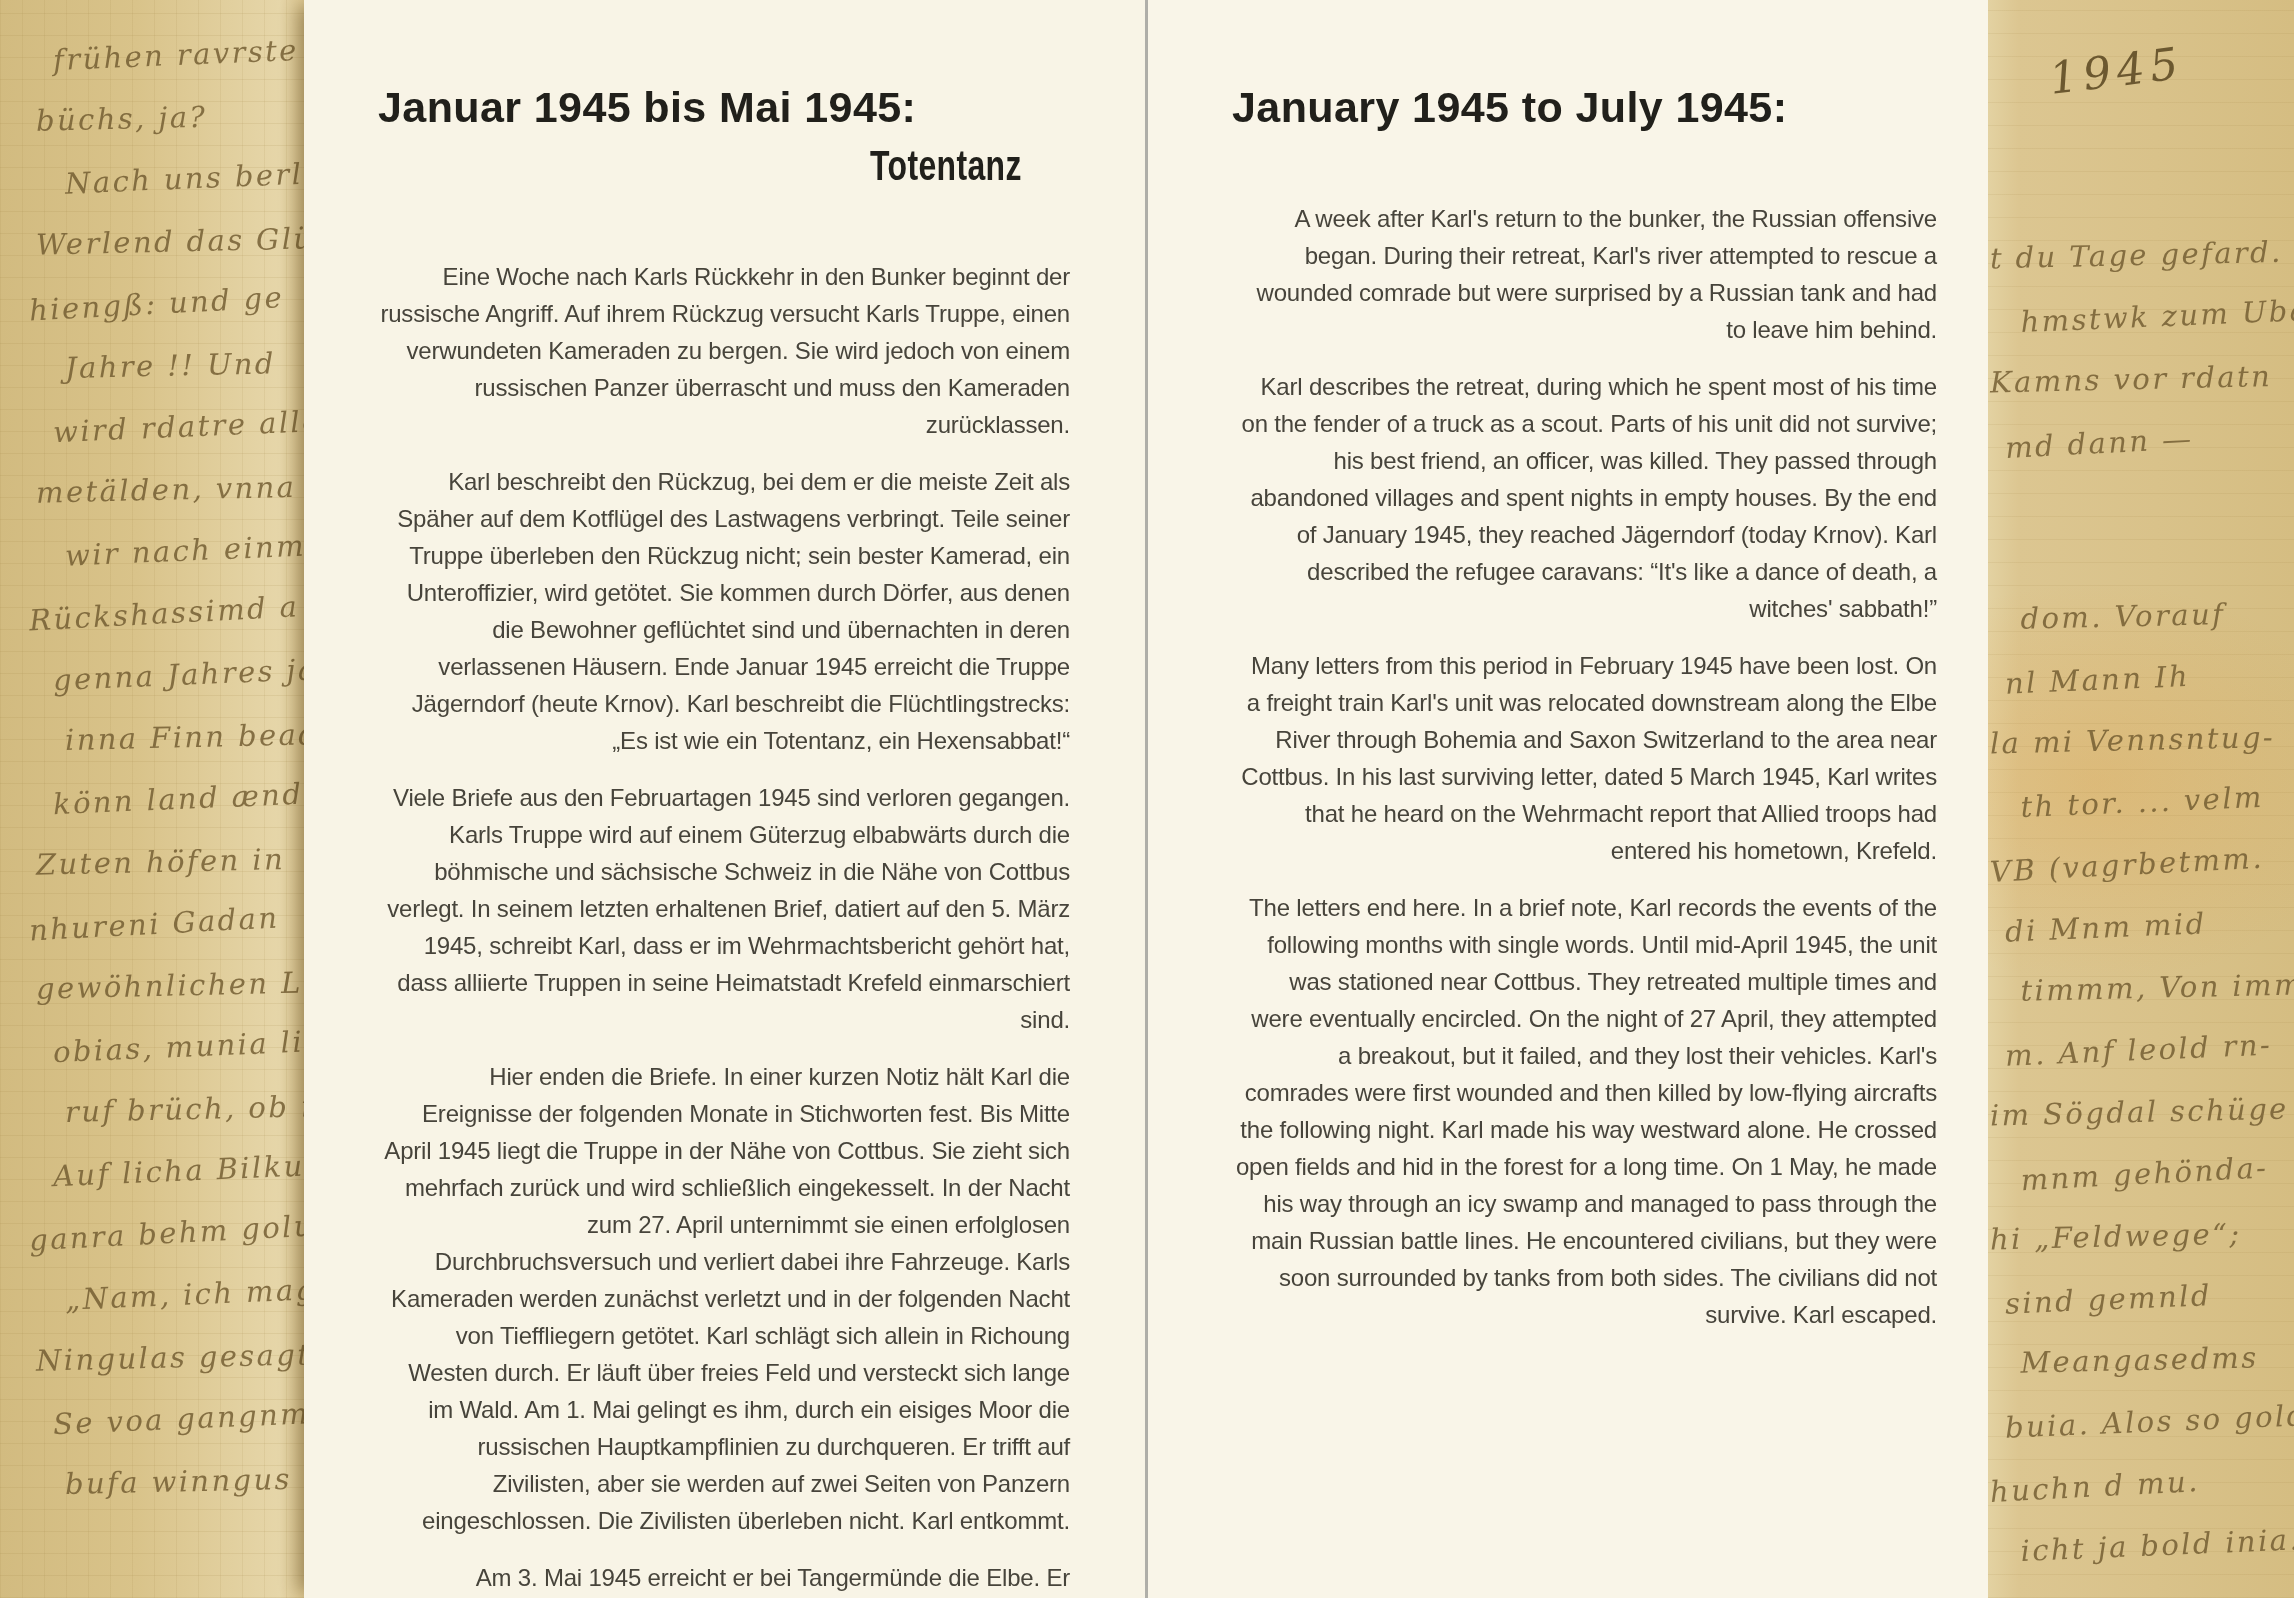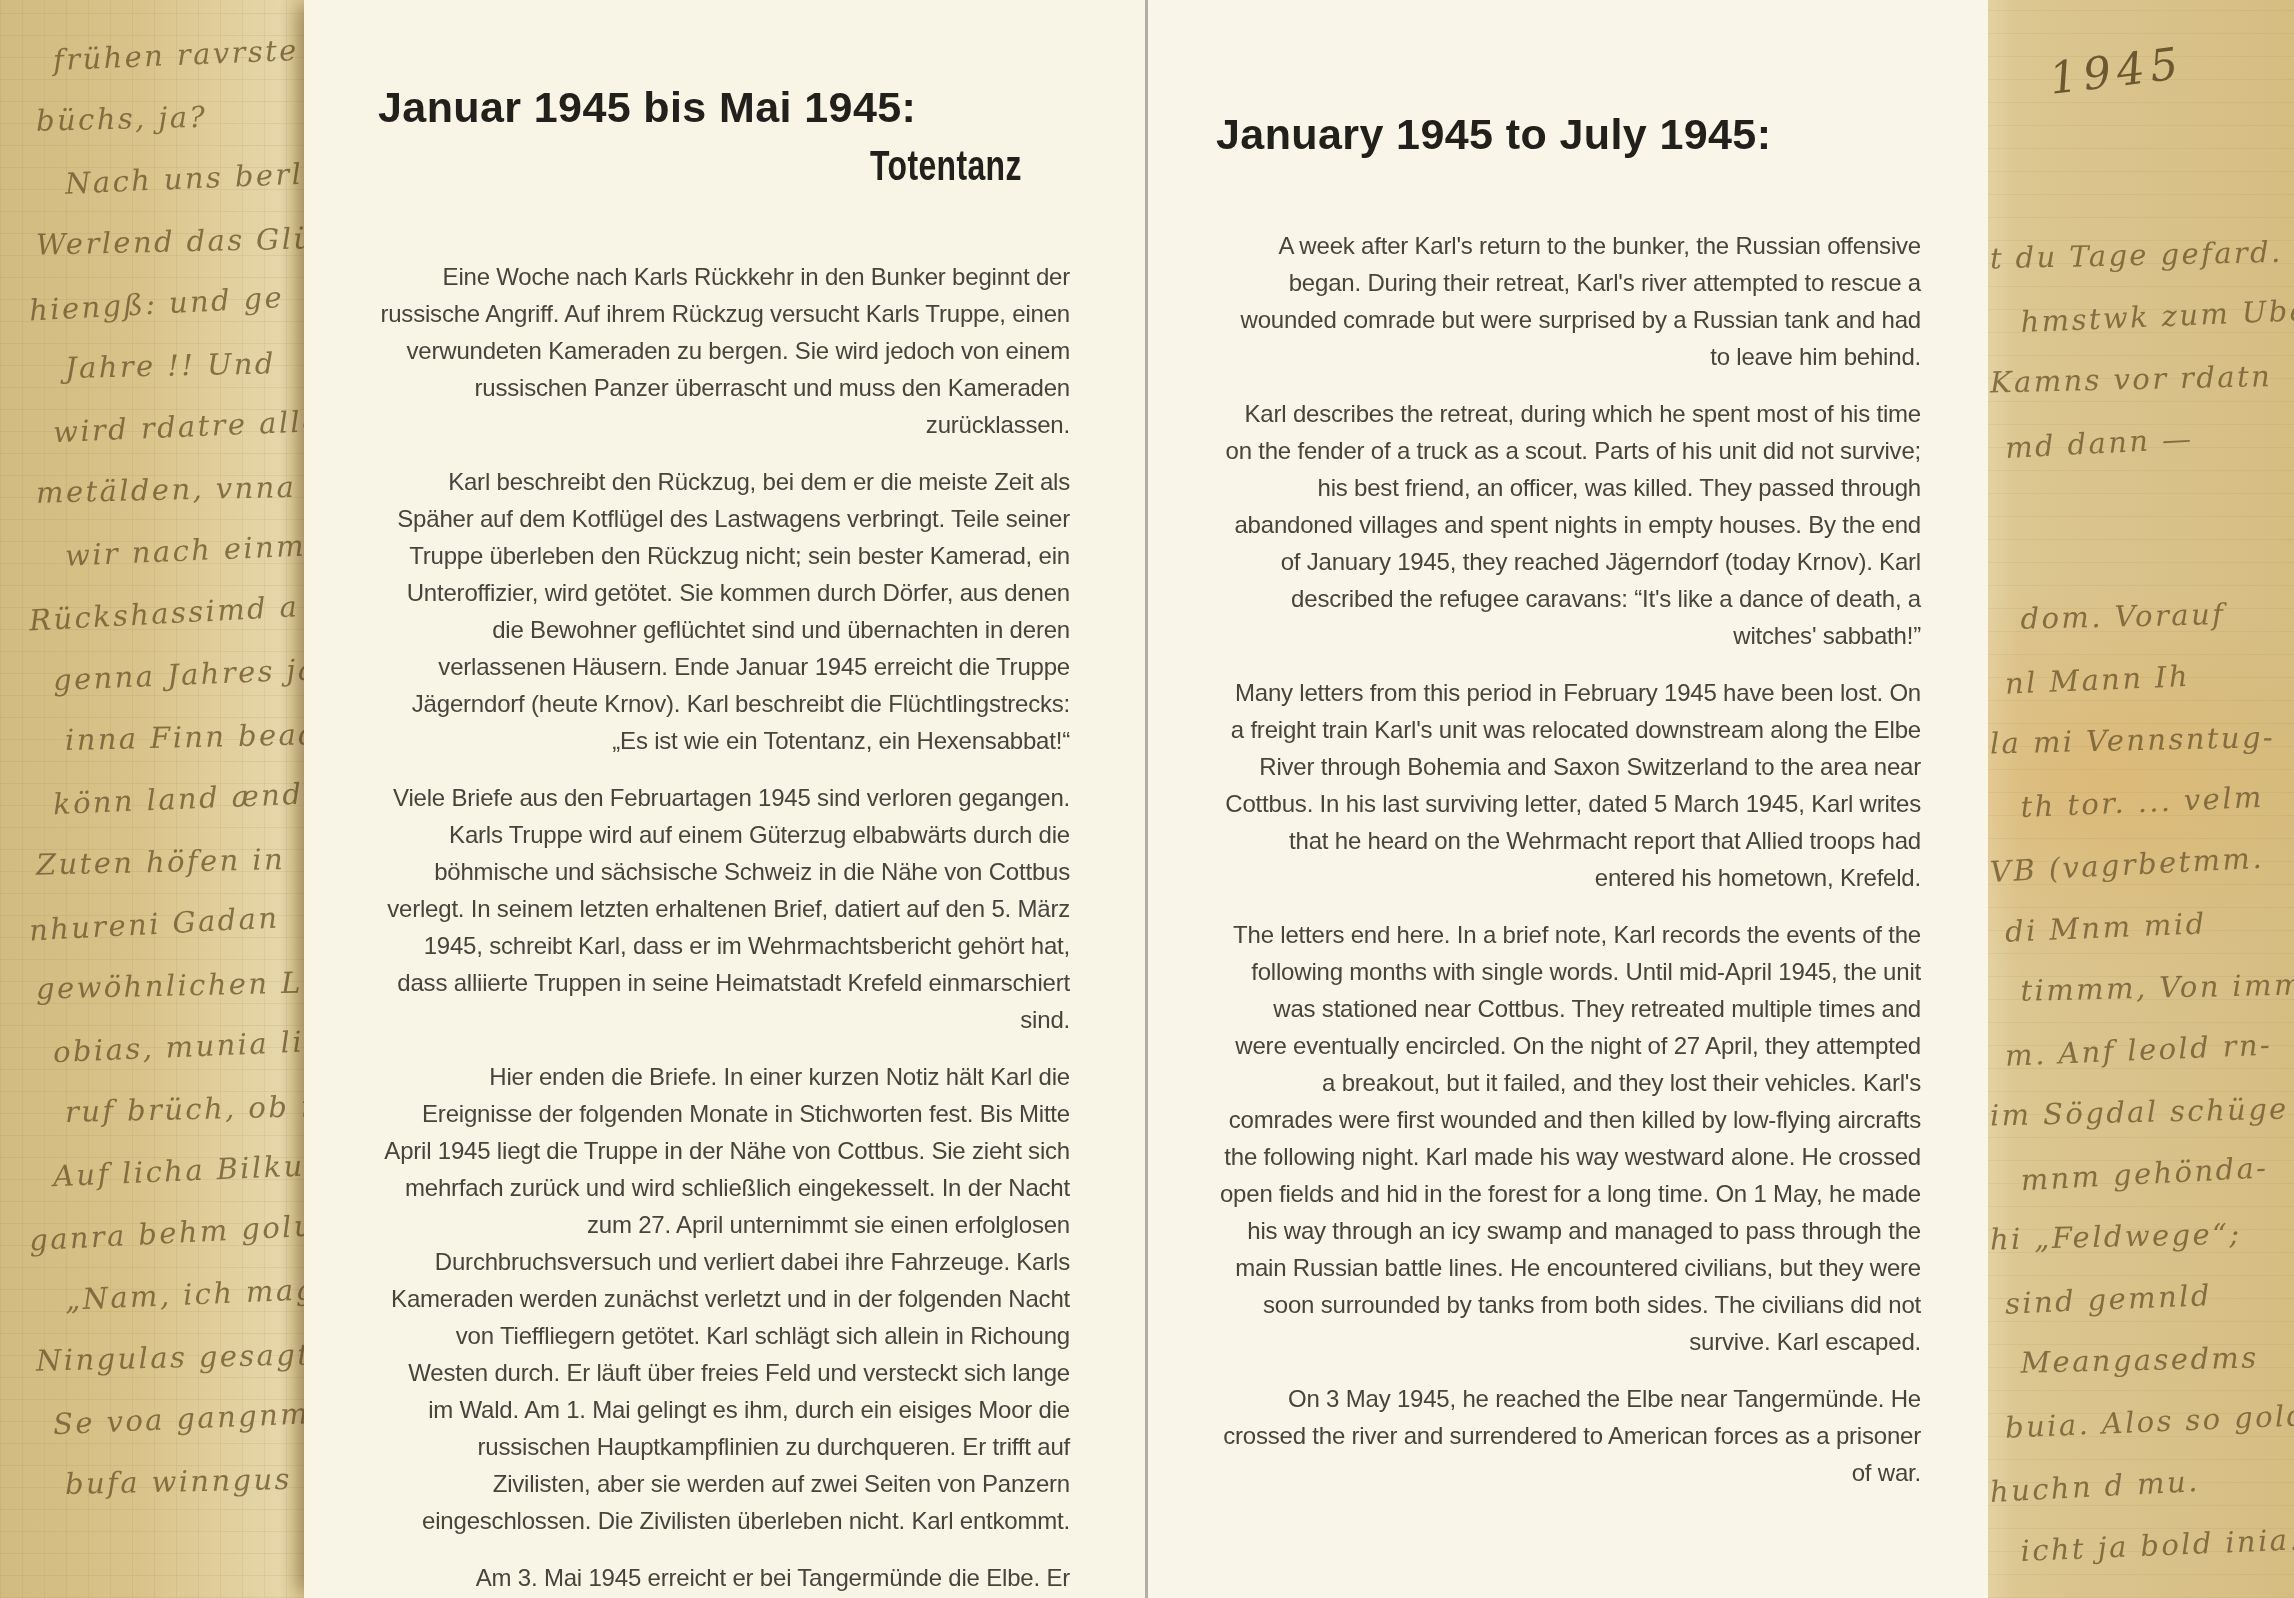--- a/index.html
+++ b/index.html
@@ -71,21 +71,21 @@
     left: 1145px;
     top: 0;
     width: 2.9px;
     height: 100%;
     background: #b0afa9;
   }
 
   
   .text-col { position: absolute; top: 80px; }
   .page.left  .text-col { left: 74px; width: 692px; }
-  .page.right .text-col { left: 68px; width: 705px; margin-top: 27px; }
+  .page.right .text-col { left: 84px; width: 705px; }
 
   .heading {
     margin: 0;
     font-size: 43px;
     line-height: 55px;
     font-weight: 600;
     letter-spacing: 0.4px;
     color: #21201b;
   }
   .subheading {
@@ -163,21 +163,20 @@
   <div class="divider"></div>
 
   <div class="page right">
     <div class="text-col">
       <h1 class="heading">January 1945 to July 1945:</h1>
       <div class="body-text">
         <p>A week after Karl's return to the bunker, the Russian offensive began. During their retreat, Karl's river attempted to rescue a wounded comrade but were surprised by a Russian tank and had to leave him behind.</p>
         <p>Karl describes the retreat, during which he spent most of his time on the fender of a truck as a scout. Parts of his unit did not survive; his best friend, an officer, was killed. They passed through abandoned villages and spent nights in empty houses. By the end of January 1945, they reached Jägerndorf (today Krnov). Karl described the refugee caravans: “It's like a dance of death, a witches' sabbath!”</p>
         <p>Many letters from this period in February 1945 have been lost. On a freight train Karl's unit was relocated downstream along the Elbe River through Bohemia and Saxon Switzerland to the area near Cottbus. In his last surviving letter, dated 5 March 1945, Karl writes that he heard on the Wehrmacht report that Allied troops had entered his hometown, Krefeld.</p>
         <p>The letters end here. In a brief note, Karl records the events of the following months with single words. Until mid-April 1945, the unit was stationed near Cottbus. They retreated multiple times and were eventually encircled. On the night of 27 April, they attempted a breakout, but it failed, and they lost their vehicles. Karl's comrades were first wounded and then killed by low-flying aircrafts the following night. Karl made his way westward alone. He crossed open fields and hid in the forest for a long time. On 1 May, he made his way through an icy swamp and managed to pass through the main Russian battle lines. He encountered civilians, but they were soon surrounded by tanks from both sides. The civilians did not survive. Karl escaped.</p>
-        <p>On 3 May 1945, he reached the Elbe near Tangermünde. He crossed the river and surrendered to American forces as a prisoner of war.</p>
       </div>
     </div>
   </div>
 
   <div class="manuscript right" style="left:1988px; width:306px;">
     <div class="hand hand-col">
       <div class="year-line">1945</div>
       <div class="hand-line" style="margin-top:113px;">t du Tage gefard.</div>
       <div class="hand-line">hmstwk zum Uba-</div>
       <div class="hand-line">Kamns vor rdatn</div>

